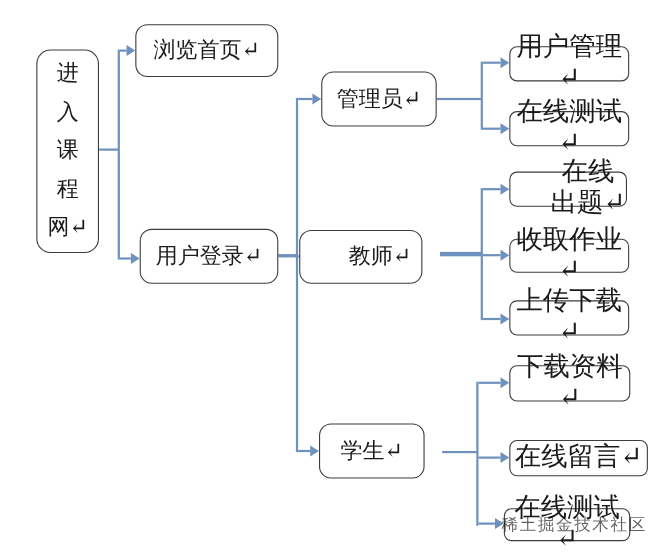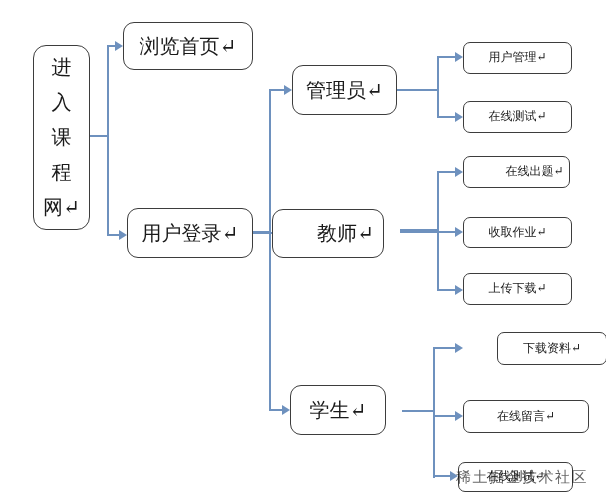--- a/index.html
+++ b/index.html
@@ -6,21 +6,21 @@
   #canvas{
     position:relative;width:606px;height:502px;background:#ffffff;
     font-family:"Liberation Serif","DejaVu Serif",serif;color:#1a1a1a;overflow:hidden;
   }
   .box{
     position:absolute;box-sizing:border-box;background:#ffffff;
     border:1.5px solid #3d3d3d;display:flex;align-items:center;justify-content:center;
     text-align:center;line-height:1.15;
   }
   .big{border-radius:11px;font-size:20px;}
-  .leaf{border-radius:7px;font-size:12px;}
+  .leaf{border-radius:7px;font-size:24px;}
   .entry{border-radius:13px;font-size:20px;white-space:pre-line;line-height:35px;}
   .edge{position:absolute;background:#6E91BE;}
   .ah{
     position:absolute;width:0;height:0;
     border-top:5px solid transparent;border-bottom:5px solid transparent;
     border-left:8px solid #6E91BE;
   }
   #watermark{
     position:absolute;left:456px;top:468px;z-index:5;
     font-size:15px;letter-spacing:1.5px;color:#000000;opacity:.62;
@@ -31,21 +31,21 @@
   #n-browse {left:123px;top:22px; width:130px;height:48px;}
   #n-login  {left:127px;top:208px;width:126px;height:50px;}
   #n-admin  {left:292px;top:65px; width:105px;height:50px;}
   #n-teacher{left:272px;top:209px;width:112px;height:49px;padding-left:35px;}
   #n-student{left:290px;top:385px;width:96px;height:50px;}
   #n-usermg {left:463px;top:42px; width:109px;height:32px;}
   #n-notice {left:463px;top:101px;width:109px;height:32px;}
   #n-quiz   {left:463px;top:156px;width:107px;height:32px;padding-left:36px;}
   #n-collect{left:463px;top:217px;width:109px;height:31px;}
   #n-updown {left:463px;top:273px;width:109px;height:32px;}
-  #n-dlres  {left:463px;top:332px;width:110px;height:33px;margin-left:34px;}
+  #n-dlres  {left:463px;top:332px;width:110px;height:33px;}
   #n-msg    {left:463px;top:400px;width:126px;height:33px;}
   #n-test   {left:458px;top:462px;width:115px;height:30px;}
 </style>
 </head>
 <body>
 
 <div id="canvas">
 
   <div class="edge" style="left:90px;top:135px;width:18px;height:2px;"></div>
   <div class="edge" style="left:107px;top:45px;width:2px;height:191px;"></div>

